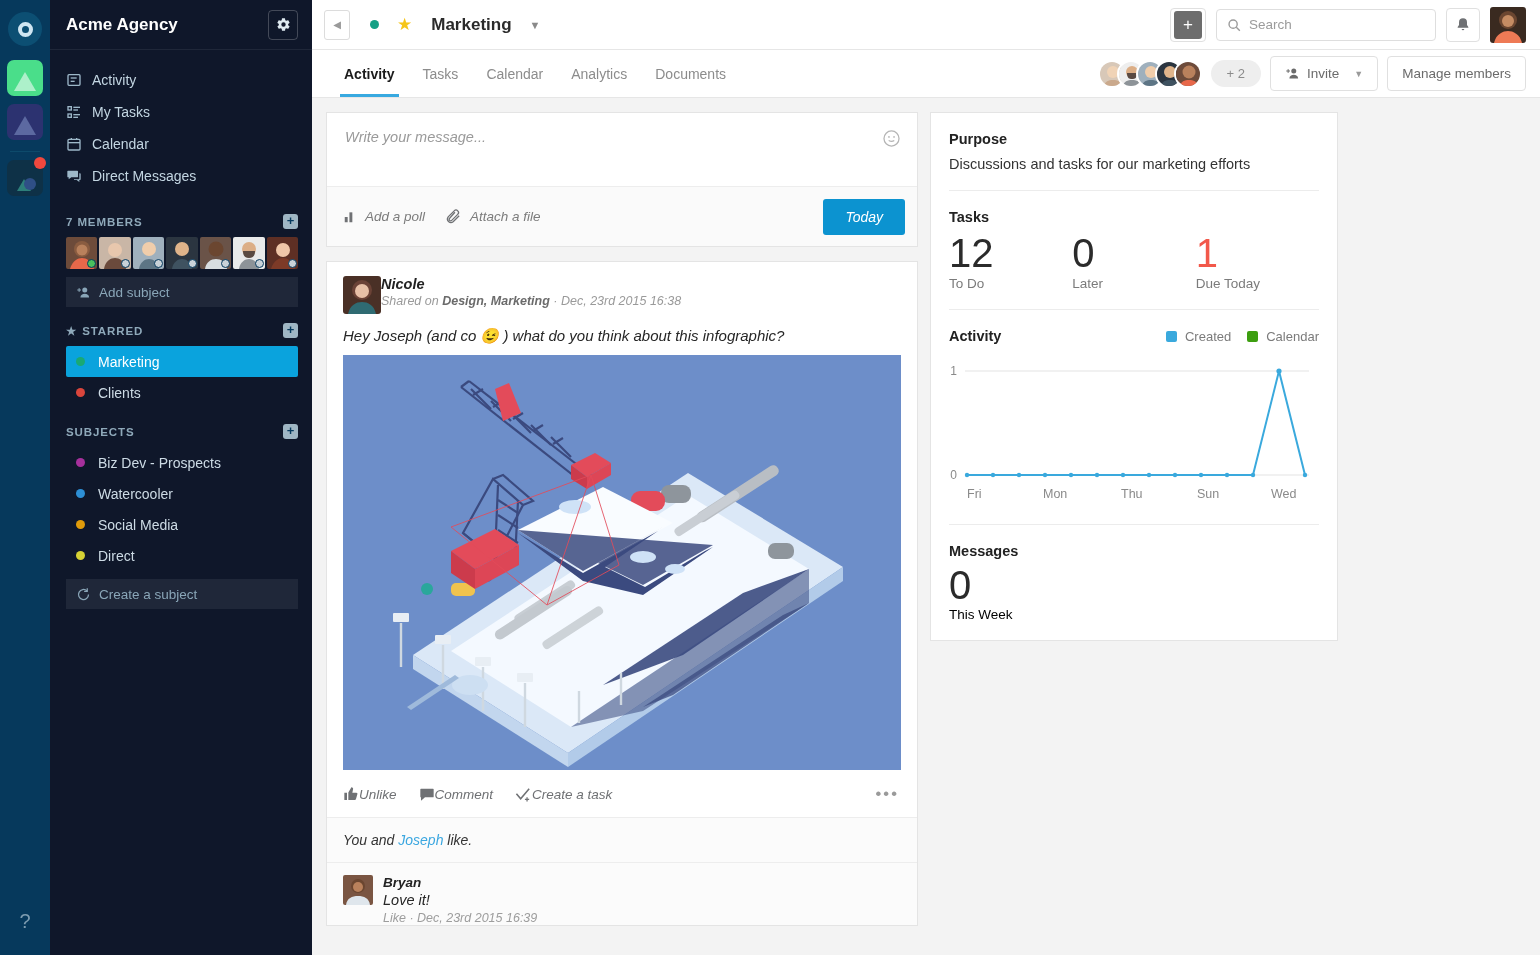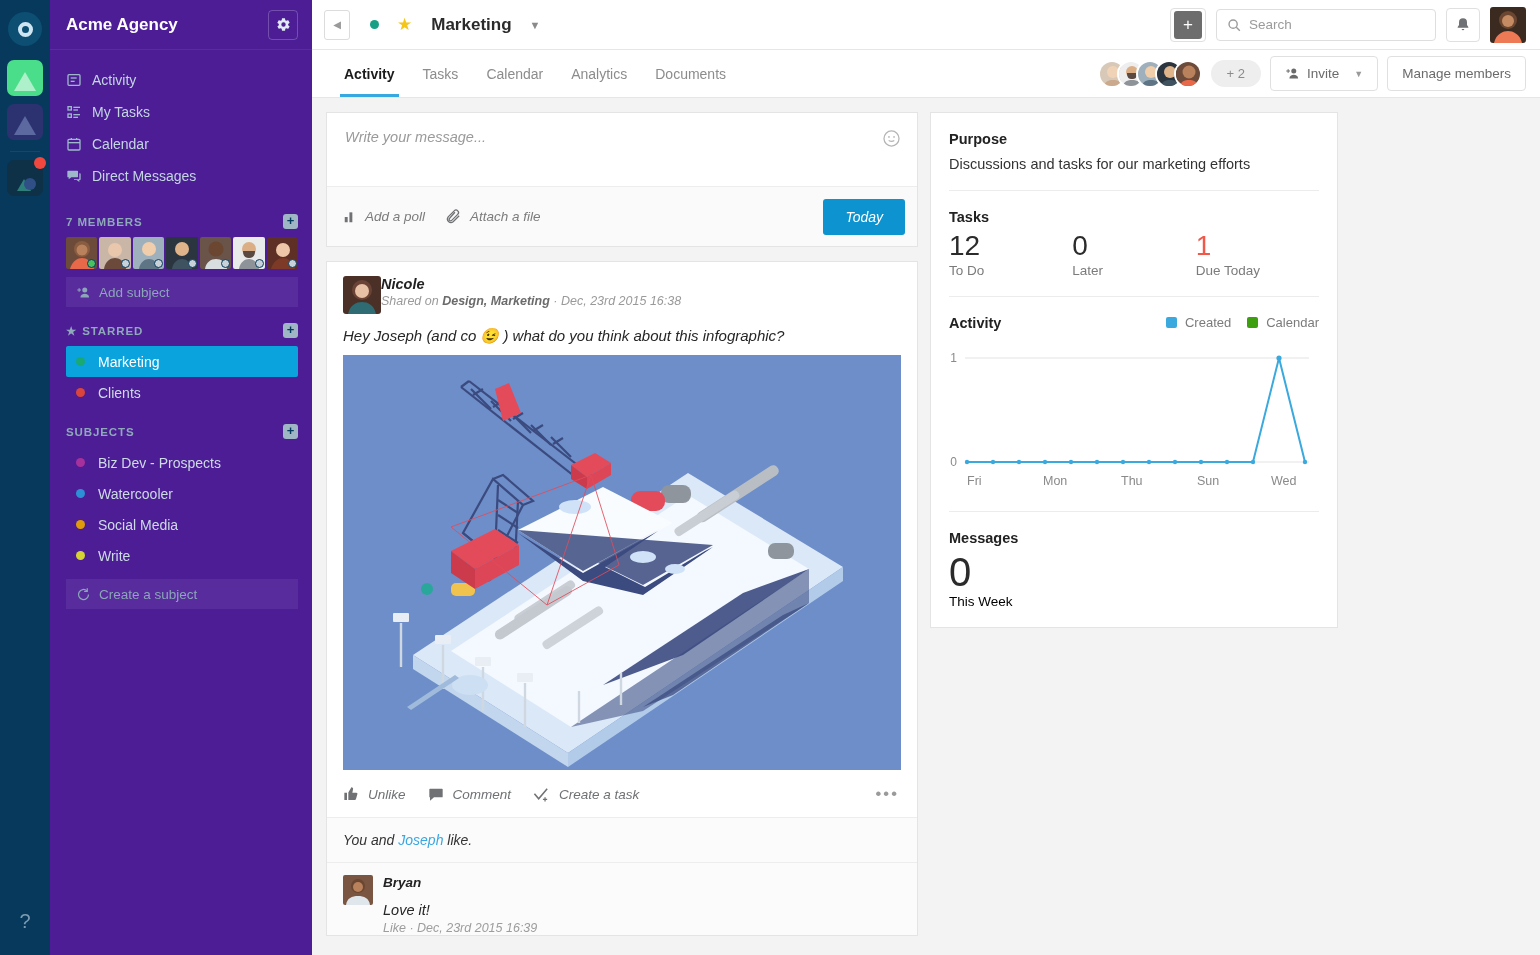--- a/index.html
+++ b/index.html
@@ -39,21 +39,21 @@
   .ws.dark .tri { border-left-width: 7px; border-right-width: 7px;
                   border-bottom-width: 12px; border-bottom-color: #2d7f7a; margin-right: 3px; }
   .ws.dark .dot2 { width: 12px; height: 12px; border-radius: 50%;
                    background: #2f4f86; position: absolute; right: 7px; bottom: 6px; }
   .ws .badge { position: absolute; top: -3px; right: -3px; width: 12px; height: 12px;
                border-radius: 50%; background: #f0483e; }
   .rail-help { position: absolute; bottom: 22px; color: #7d9cb0; font-size: 20px; cursor: pointer; }
   .rail-sep { width: 30px; height: 1px; background: #0d4a6b; margin: 3px 0 8px; }
 
   
-  .sidebar { width: 262px; flex: 0 0 262px; background: #4c1d95; color: #cfe0ea;
+  .sidebar { width: 262px; flex: 0 0 262px; background: #0f172a; color: #cfe0ea;
              display: flex; flex-direction: column; }
   .sb-head { height: 50px; display: flex; align-items: center; padding: 0 14px 0 16px;
              border-bottom: 1px solid rgba(255,255,255,.07); }
   .sb-title { font-size: 17px; font-weight: bold; color: #fff; flex: 1; }
   .gear-btn { width: 30px; height: 30px; border: 1px solid rgba(255,255,255,.22);
               border-radius: 4px; display: flex; align-items: center; justify-content: center;
               color: #dfeaf1; cursor: pointer; }
   .nav { padding: 14px 0 6px 0; }
   .nav-item { display: flex; align-items: center; height: 32px; padding: 0 16px;
               color: #c3d6e2; font-size: 14px; cursor: pointer; }
@@ -135,41 +135,41 @@
 
   .post-head { display: flex; padding: 14px 16px 0 16px; }
   .p-av { width: 38px; height: 38px; border-radius: 3px; overflow: hidden; flex: 0 0 38px; }
   .p-name { font-size: 14.5px; font-weight: bold; color: #222; }
   .p-meta { font-size: 12.5px; color: #9a9a9a; margin-top: 2px; }
   .p-meta b { color: #6b6b6b; }
   .p-text { padding: 13px 16px 10px 16px; font-size: 15px; color: #262626; }
   .p-img { margin: 0 16px; height: 415px; background: #6d8ec9; position: relative; overflow: hidden; }
   .act-bar { display: flex; align-items: center; padding: 14px 18px 13px 16px; gap: 22px;
              border-bottom: 1px solid #ededed; }
-  .act { display: flex; align-items: center; gap: 9px; color: #6f7174; font-size: 13.5px; cursor: pointer; }
+  .act { display: flex; align-items: center; gap: 0; color: #6f7174; font-size: 13.5px; cursor: pointer; }
   .dots { margin-left: auto; color: #9a9a9a; letter-spacing: 2px; font-size: 17px; cursor: pointer; }
   .likes { padding: 14px 16px; font-size: 14px; color: #333; background: #fbfbfb;
            border-bottom: 1px solid #ededed; }
   .likes a { color: #3ba7e0; text-decoration: none; cursor: pointer; }
   .cmt { display: flex; gap: 10px; padding: 12px 16px 0 16px; background: #fbfbfb; }
   .c-av { width: 30px; height: 30px; border-radius: 2px; overflow: hidden; flex: 0 0 30px; }
   .c-name { font-size: 13.5px; font-weight: bold; color: #222; }
-  .c-body { font-size: 14.5px; color: #262626; margin-top: 12px; }
+  .c-body { font-size: 14.5px; color: #262626; margin-top: 2px; }
   .c-meta { font-size: 12.5px; color: #9d9d9d; margin-top: 3px; }
 
   
   .rside { width: 408px; flex: 0 0 408px; }
   .panel { background: #fff; border: 1px solid #e4e4e4; padding: 0 18px; }
   .p-sec { padding: 18px 0; border-bottom: 1px solid #ececec; }
   .p-sec:last-child { border-bottom: none; }
   .p-h { font-size: 14.5px; font-weight: bold; color: #222; }
   .p-p { font-size: 14.5px; color: #333; margin-top: 9px; }
   .stats { display: flex; margin-top: 6px; }
   .stat { flex: 1; }
-  .stat .n { font-size: 28px; color: #2b2b2b; font-weight: 300; line-height: 1.1; }
+  .stat .n { font-size: 40px; color: #2b2b2b; font-weight: 300; line-height: 1.1; }
   .stat .n.red { color: #f2584a; }
   .stat .l { font-size: 13.5px; color: #7b7b7b; margin-top: 1px; }
   .act-head { display: flex; align-items: center; }
   .legend { margin-left: auto; display: flex; gap: 16px; }
   .lg { display: flex; align-items: center; gap: 8px; font-size: 13px; color: #7b7b7b; }
   .sw { width: 11px; height: 11px; border-radius: 2px; }
   .chart { position: relative; height: 150px; margin-top: 12px; }
   .big0 { font-size: 40px; color: #2b2b2b; font-weight: 300; line-height: 1.1; margin-top: 4px; }
   svg { display: block; }
 </style>
@@ -355,21 +355,21 @@
     <div class="ch-item">
       <span class="cdot" style="background:#2d8fd5"></span>
       <span>Watercooler</span>
     </div>
     <div class="ch-item">
       <span class="cdot" style="background:#e09b0a"></span>
       <span>Social Media</span>
     </div>
     <div class="ch-item">
       <span class="cdot" style="background:#d6d234"></span>
-      <span>Write</span>
+      <span>Direct</span>
     </div>
     <div class="fake-field">
       <span>
         <svg width="15" height="15" viewBox="0 0 24 24" fill="none" stroke="currentColor" stroke-width="2">
             <path d="M20 12a8 8 0 11-2.5-5.8"></path>
             <polyline points="18,2 18,7 13,7"></polyline>
           </svg>
       </span>
       <span>Create a subject</span>
     </div>

